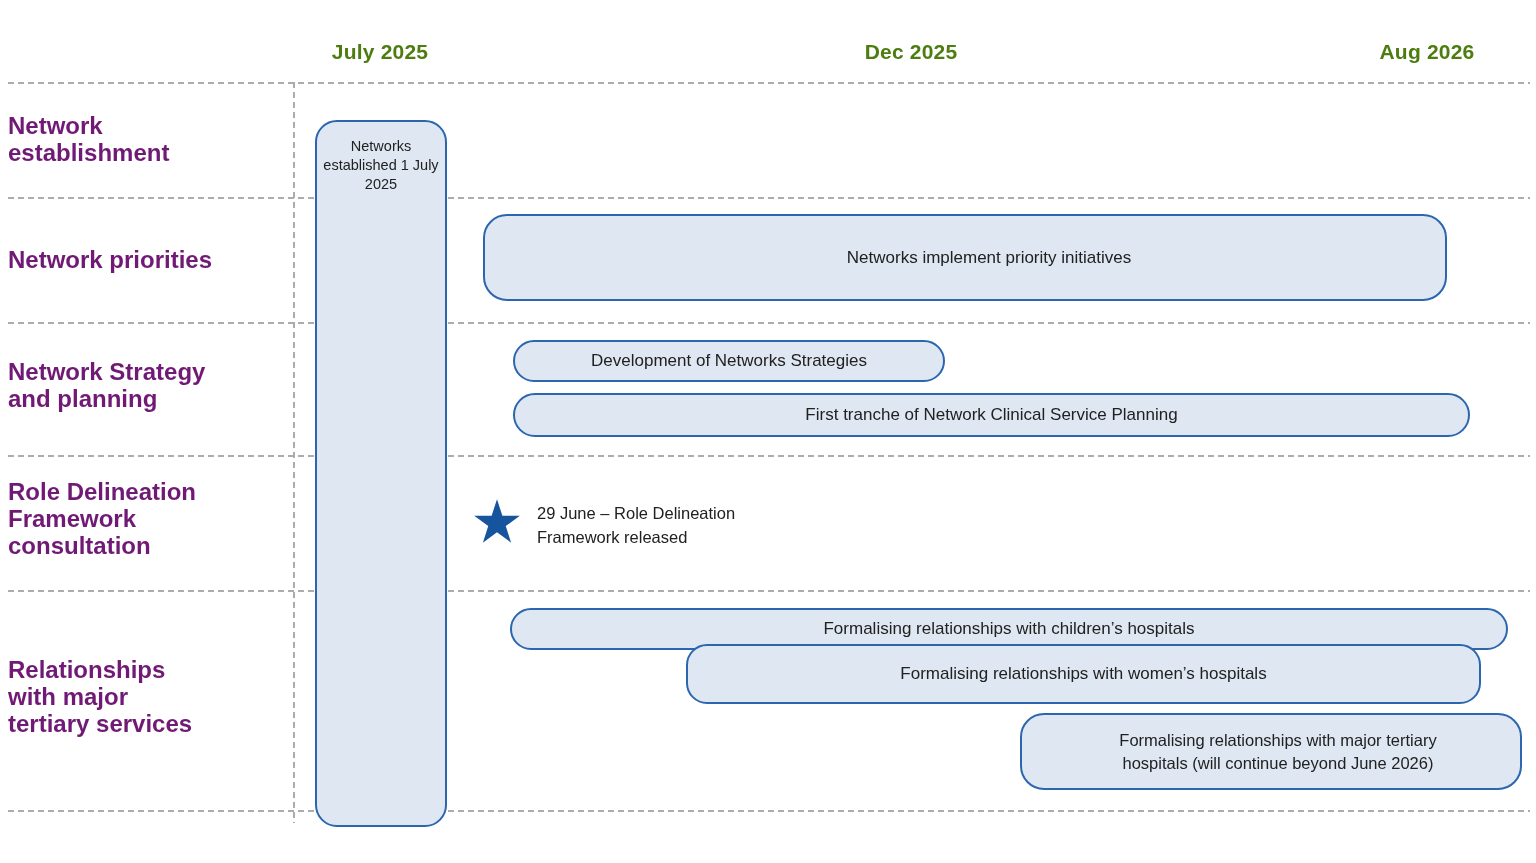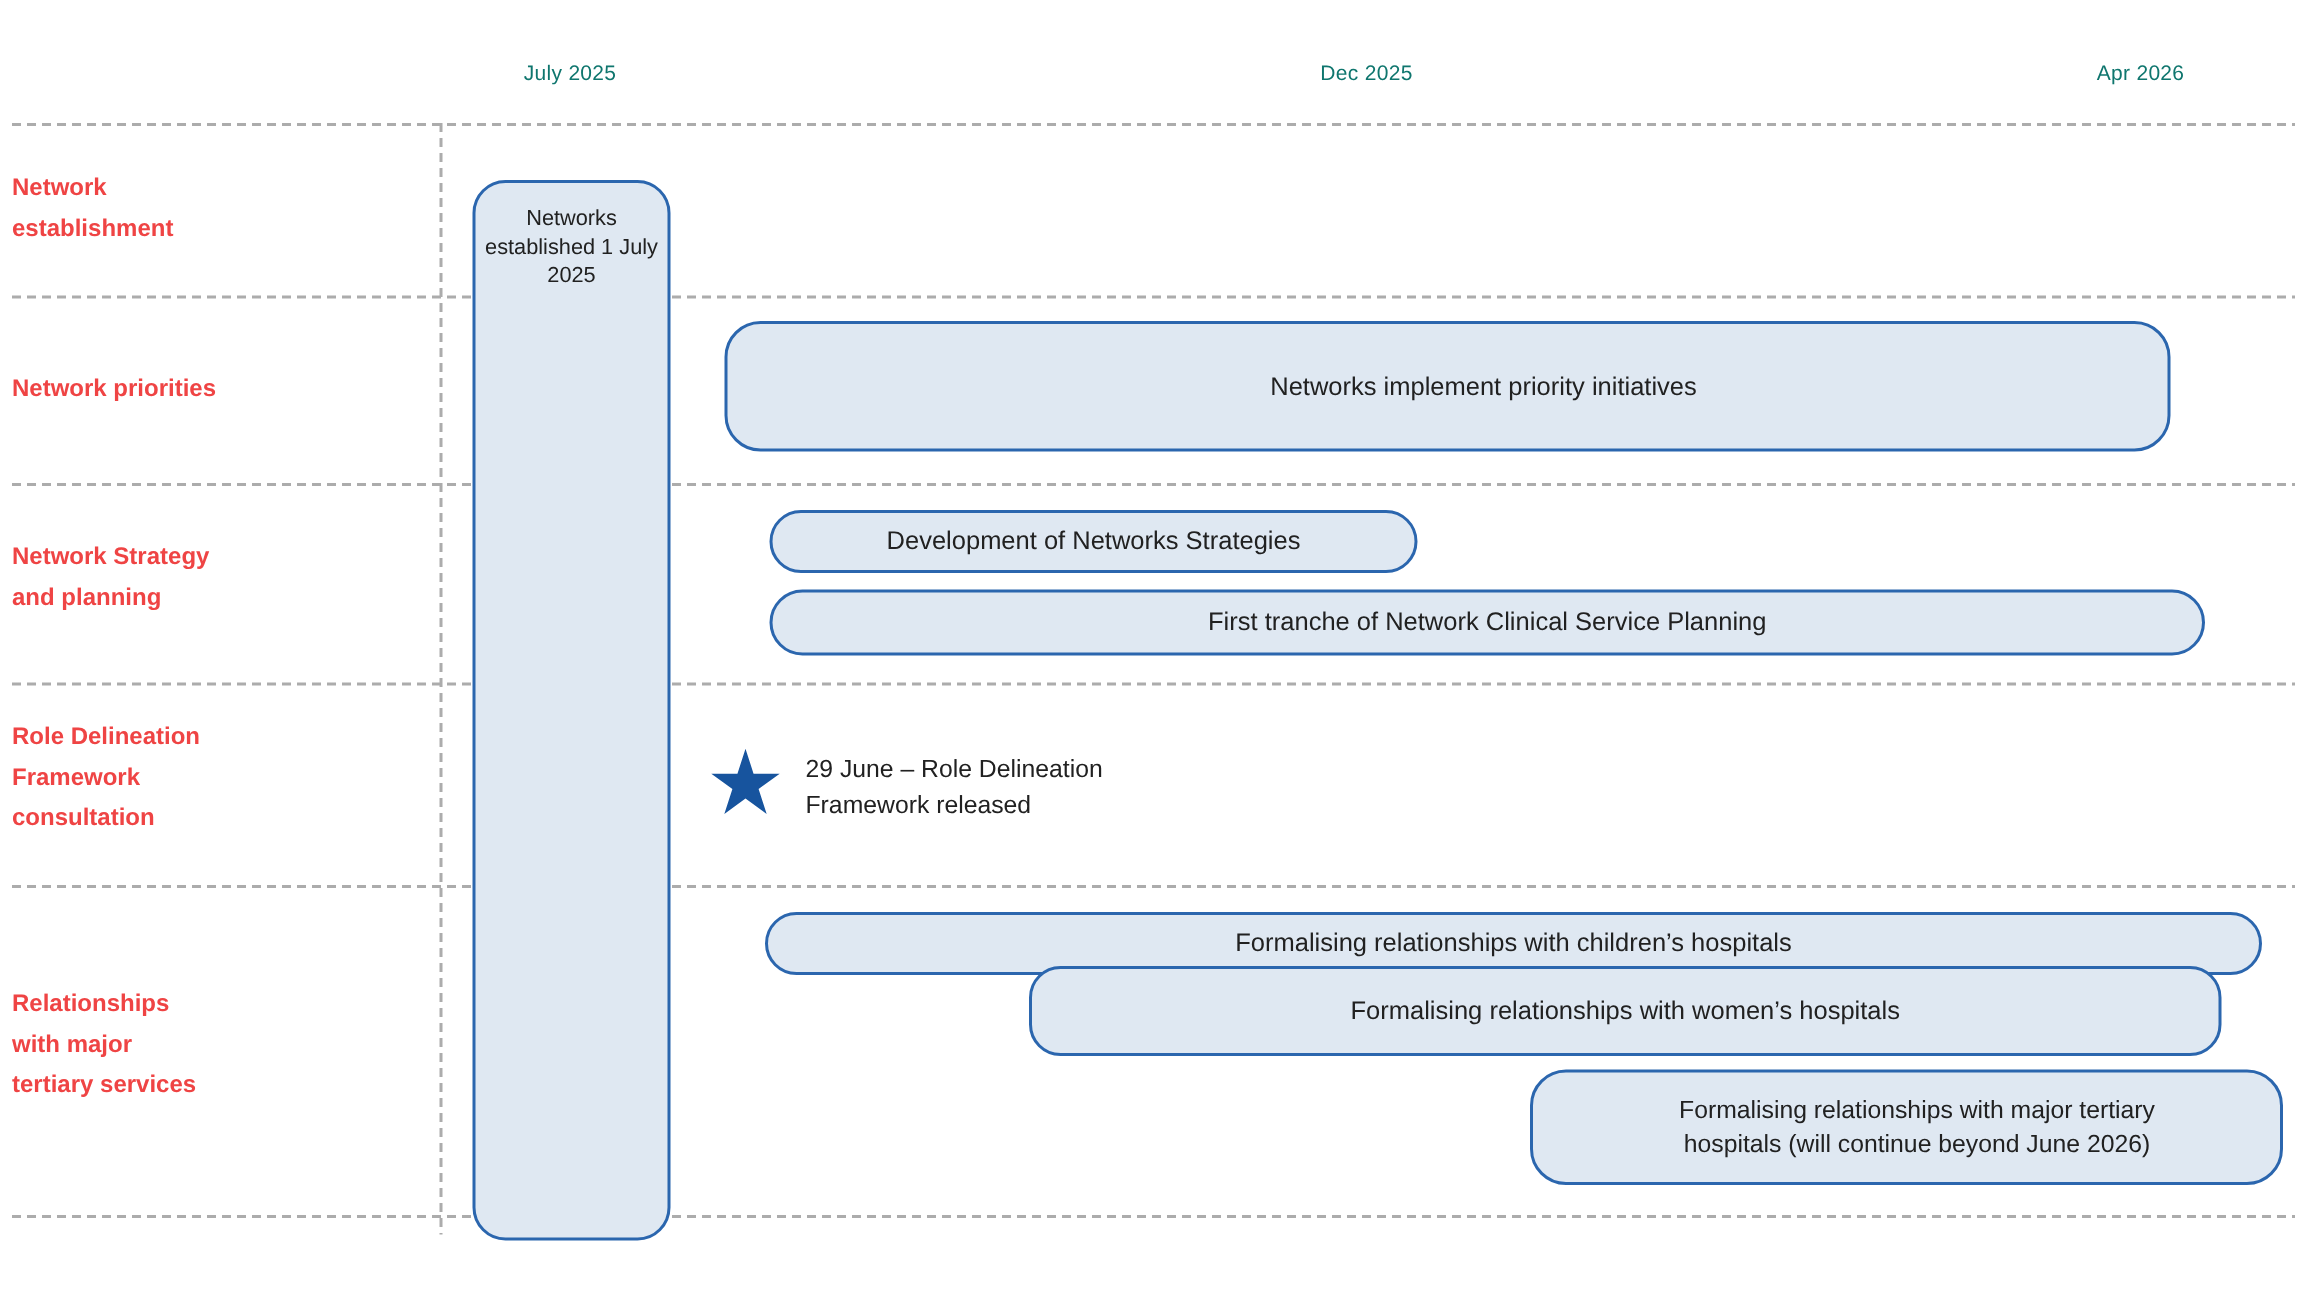--- a/index.html
+++ b/index.html
@@ -8,23 +8,23 @@
     width: 1536px;
     height: 863px;
     background: #ffffff;
     font-family: "Liberation Sans", "DejaVu Sans", sans-serif;
     overflow: hidden;
   }
   .col-header {
     position: absolute;
     top: 40px;
     transform: translateX(-50%);
-    font-size: 14px;
-    font-weight: 400;
-    color: #0f766e;
+    font-size: 21px;
+    font-weight: 700;
+    color: #4d7c0f;
     letter-spacing: 0.2px;
     white-space: nowrap;
   }
   .hline {
     position: absolute;
     left: 8px;
     width: 1522px;
     height: 1.5px;
     background: repeating-linear-gradient(90deg, #acacac 0 6px, transparent 6px 10px);
   }
@@ -32,22 +32,22 @@
     position: absolute;
     left: 293px;
     top: 82px;
     width: 1.5px;
     height: 741px;
     background: repeating-linear-gradient(180deg, #acacac 0 6px, transparent 6px 10px);
   }
   .row-label {
     position: absolute;
     left: 8px;
-    color: #ef4444;
-    font-size: 16px;
+    color: #701a75;
+    font-size: 24px;
     line-height: 27px;
     font-weight: 700;
     white-space: pre-line;
   }
   .bar {
     position: absolute;
     background: #dfe8f2;
     border: 2px solid #2b66ae;
     box-sizing: border-box;
     display: flex;
@@ -83,21 +83,21 @@
     white-space: pre-line;
   }
 </style>
 </head>
 <body>
 
 <div class="canvas">
 
   <div class="col-header" style="left:380px">July 2025</div>
   <div class="col-header" style="left:911px">Dec 2025</div>
-  <div class="col-header" style="left:1427px">Apr 2026</div>
+  <div class="col-header" style="left:1427px">Aug 2026</div>
 
   <div class="hline" style="top:82px"></div>
   <div class="hline" style="top:197px"></div>
   <div class="hline" style="top:322px"></div>
   <div class="hline" style="top:455px"></div>
   <div class="hline" style="top:590px"></div>
   <div class="hline" style="top:810px"></div>
   <div class="vline"></div>
 
   <div class="row-label" style="top:112px">Network

